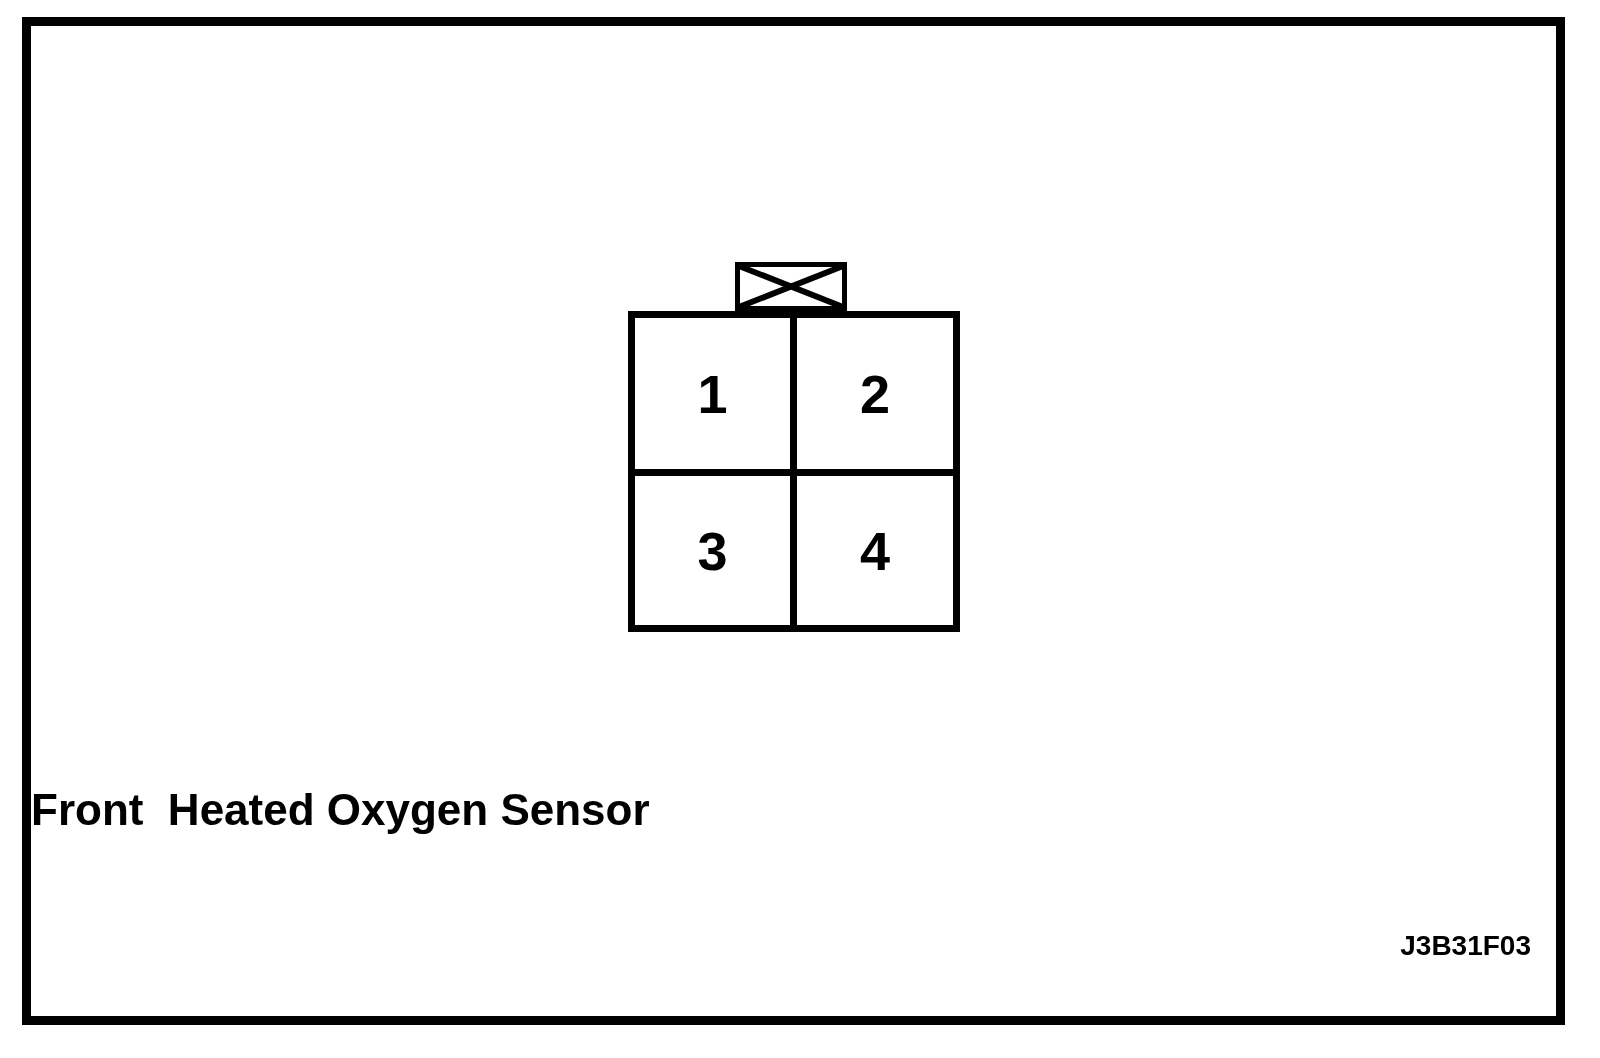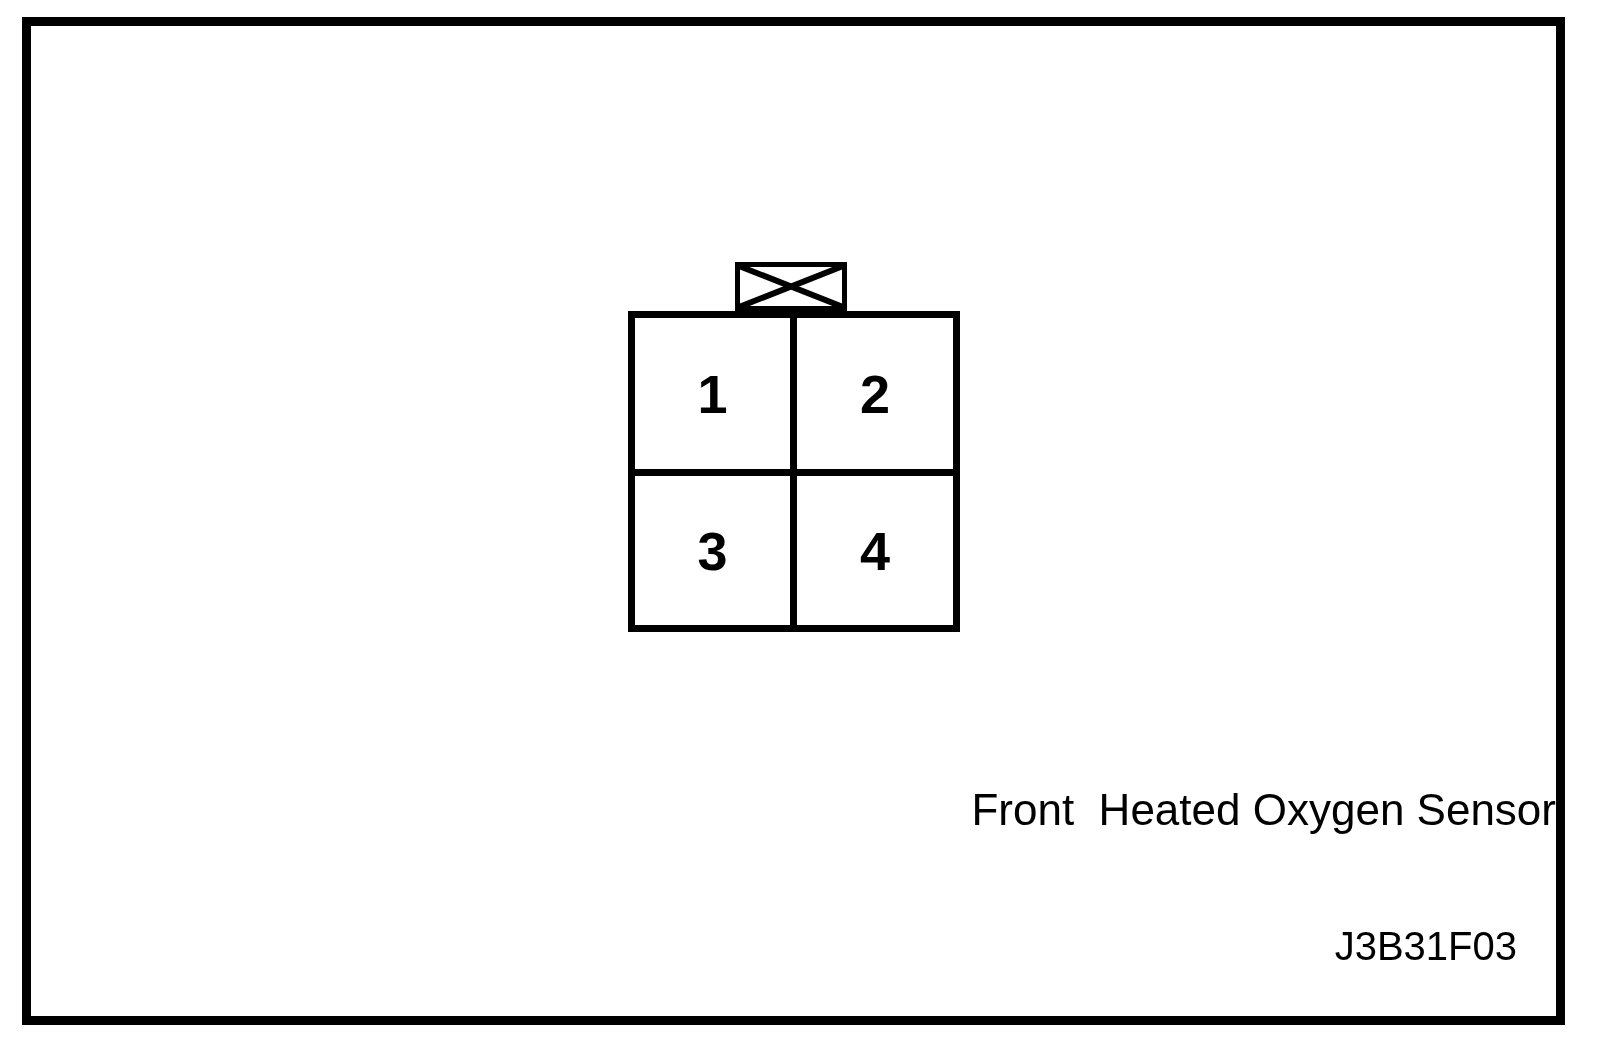--- a/index.html
+++ b/index.html
@@ -46,34 +46,34 @@
     font-weight: bold;
     color: var(--line, #000000);
   }
   .pin-cell.b-r { border-right: 7px solid var(--line, #000000); }
   .pin-cell.b-b { border-bottom: 7px solid var(--line, #000000); }
   .caption {
     position: absolute;
     left: 0;
     top: 747px;
     width: 100%;
-    text-align: right;
+    text-align: left;
     font-size: 44px;
-    font-weight: normal;
+    font-weight: bold;
     line-height: 73px;
     color: var(--line, #000000);
   }
   .caption-line { white-space: pre; }
   .fig-code {
     position: absolute;
-    right: 39px;
+    right: 25px;
     top: 900px;
-    font-size: 40px;
+    font-size: 28px;
     line-height: 40px;
-    font-weight: normal;
+    font-weight: bold;
     color: var(--line, #000000);
   }
 </style>
 </head>
 <body>
 
 <div class="frame">
 
   <div>
     <svg class="key-tab" viewBox="0 0 112 49" width="112" height="49" aria-hidden="true">

